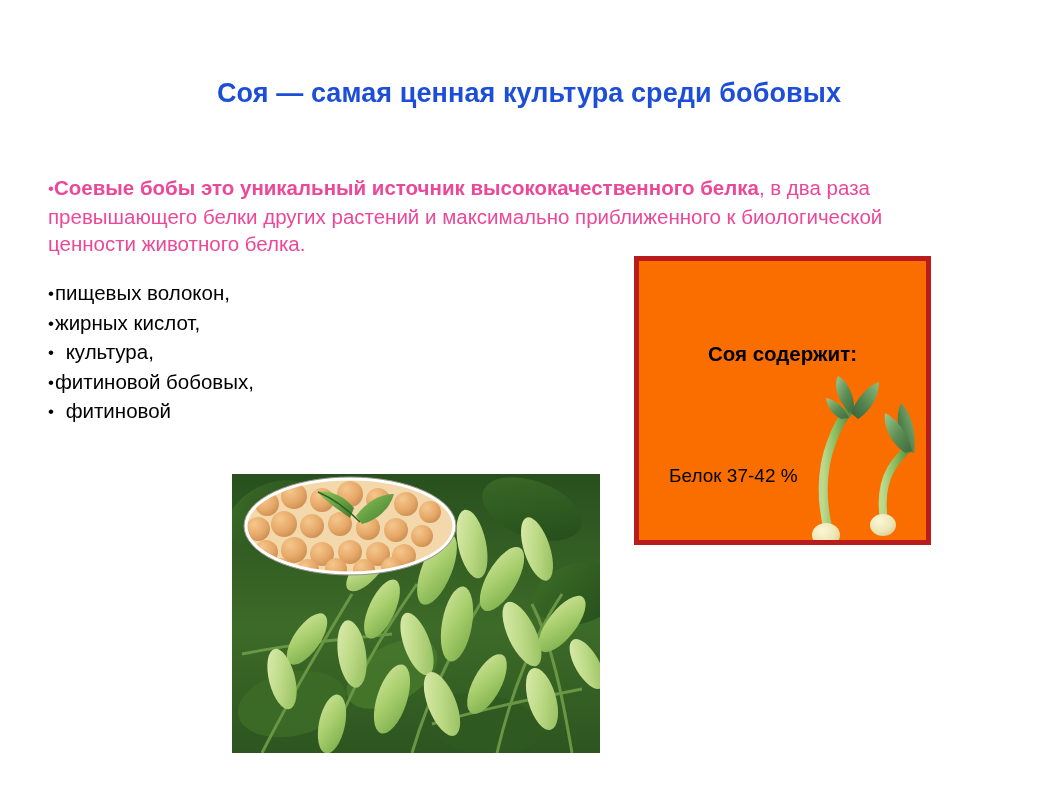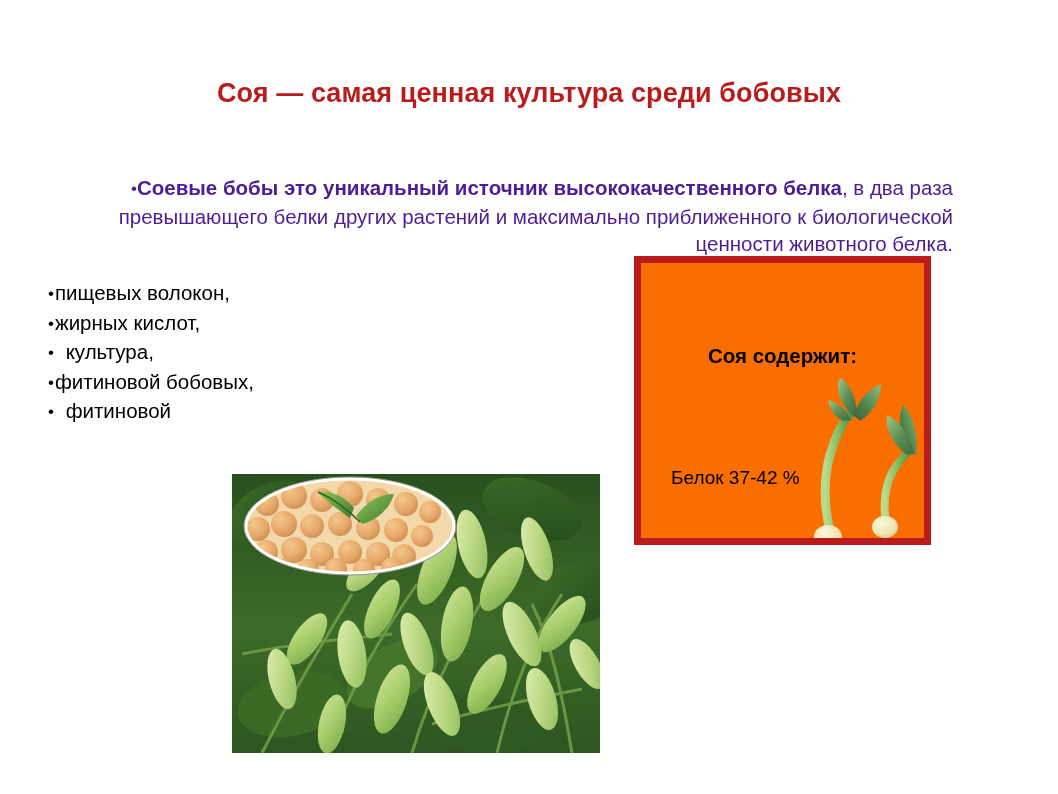--- a/index.html
+++ b/index.html
@@ -16,37 +16,36 @@
     font-family: "Liberation Sans", sans-serif;
   }
 
   
   #slide-title {
     position: absolute;
     left: 0;
     top: 78px;
     width: 1058px;
     text-align: center;
-    color: #b91c1c;
+    color: #1d4ed8;
     font-size: 27px;
     font-weight: bold;
     letter-spacing: 0.1px;
     white-space: nowrap;
   }
 
   
   #body-column {
     position: absolute;
     left: 48px;
     top: 174px;
     width: 910px;
-    color: #4c1d95;
+    color: #ec4899;
     font-size: 20.5px;
     line-height: 27.5px;
-    text-align: right;
   }
   .para {
     margin: 0;
     text-indent: 0;
   }
   .para .bullet-glyph {
     font-size: 17px;
     vertical-align: 1px;
   }
   .strong {
@@ -74,21 +73,21 @@
   .list-row.indent .bullet-glyph { margin-right: 6px; }
 
   
   #info-panel {
     position: absolute;
     left: 634px;
     top: 256px;
     width: 297px;
     height: 289px;
     background: #fa6e00;
-    border: 7px solid #b91c1c;
+    border: 5px solid #b91c1c;
     box-sizing: border-box;
     overflow: hidden;
   }
   #info-panel-title {
     position: absolute;
     left: 0;
     top: 81px;
     width: 100%;
     text-align: center;
     font-size: 20.5px;

